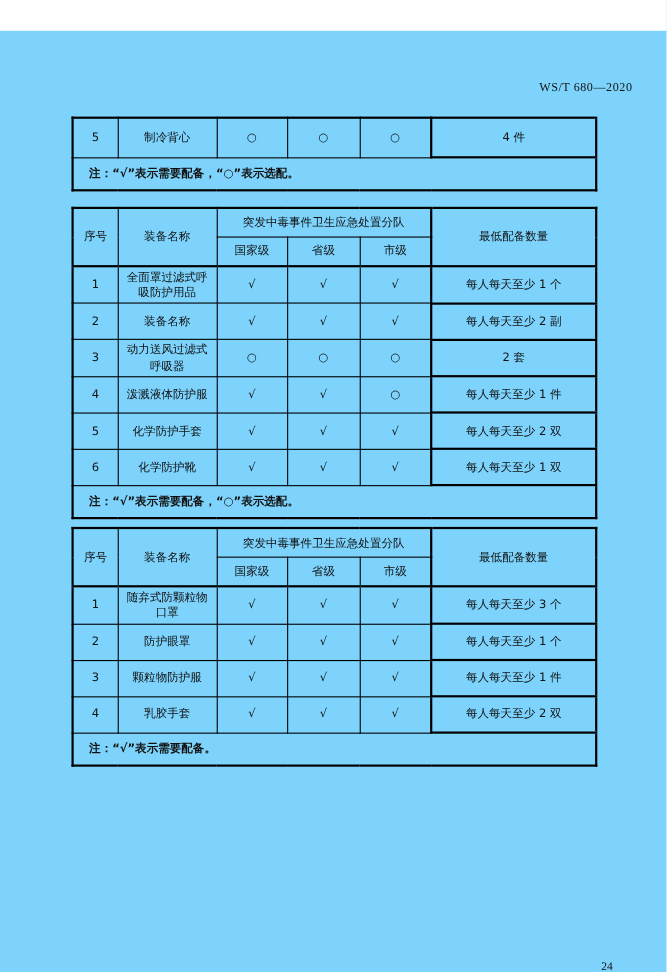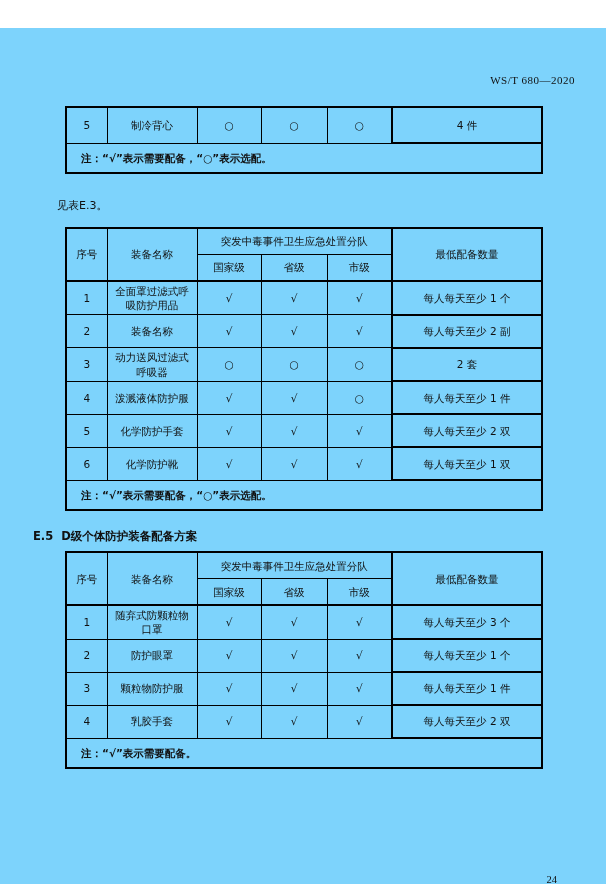--- a/index.html
+++ b/index.html
@@ -113,21 +113,20 @@
         <td>○</td>
         <td>○</td>
         <td class="lastcol">4 件</td>
       </tr>
       <tr class="note-row">
         <td colspan="6">注：“√”表示需要配备，“○”表示选配。</td>
       </tr>
     </tbody>
   </table>
 
-  <div class="intro">见表E.3。</div>
 
   <table class="tbl m-e3table">
     <colgroup>
       <col style="width:41px">
         <col style="width:90px">
         <col style="width:64px">
       <col style="width:66px">
         <col style="width:65px">
         <col style="width:150px">
     </colgroup>
@@ -192,21 +191,20 @@
         <td>√</td>
         <td>√</td>
         <td class="lastcol">每人每天至少 1 双</td>
       </tr>
       <tr class="note-row">
         <td colspan="6">注：“√”表示需要配备，“○”表示选配。</td>
       </tr>
     </tbody>
   </table>
 
-  <div class="heading m-e5head">E.5  D级个体防护装备配备方案</div>
 
   <table class="tbl m-e4table">
     <colgroup>
       <col style="width:41px">
         <col style="width:90px">
         <col style="width:64px">
       <col style="width:66px">
         <col style="width:65px">
         <col style="width:150px">
     </colgroup>

